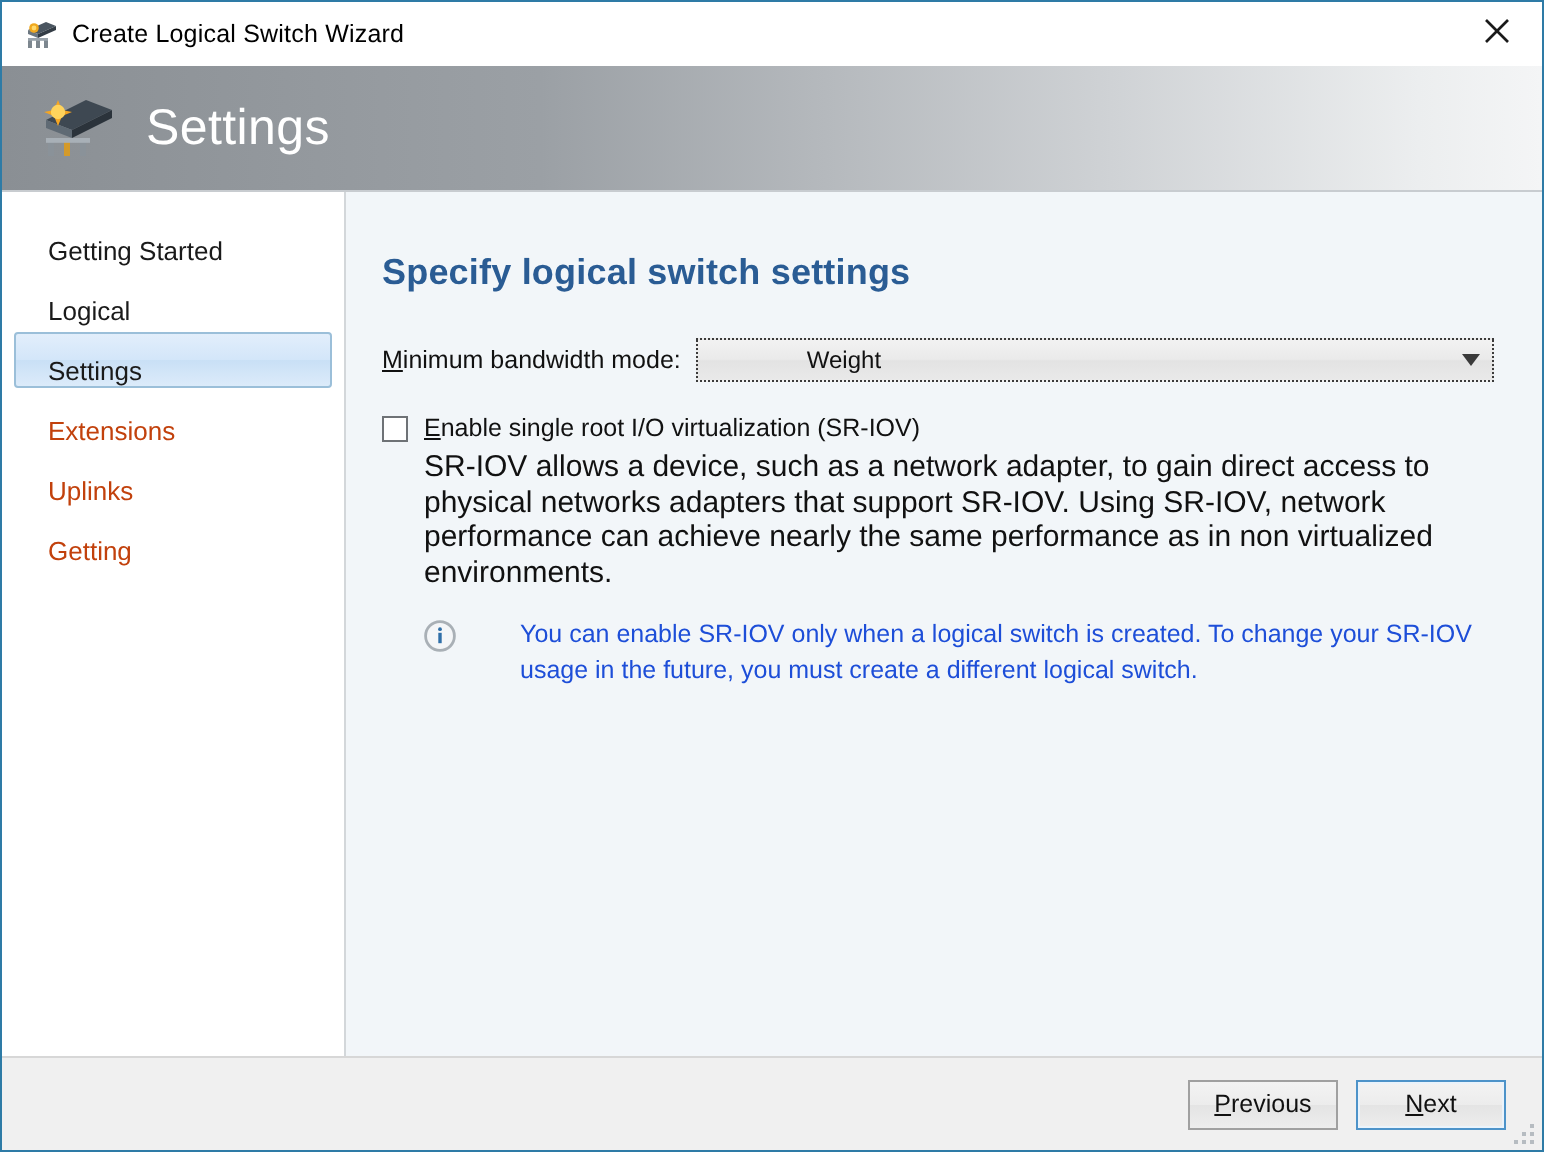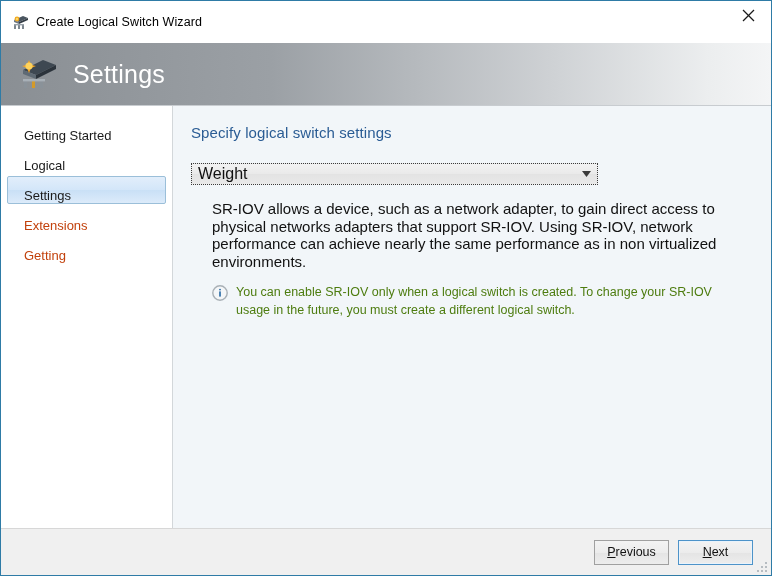--- a/index.html
+++ b/index.html
@@ -22,21 +22,21 @@
     height: 576px;
     box-sizing: border-box;
     border: 1px solid #2e7ba6;
     background: #ffffff;
     display: flex;
     flex-direction: column;
   }
 
   
   .titlebar {
-    height: 42px;
+    height: 32px;
     min-height: 30px;
     background: #ffffff;
     display: flex;
     align-items: center;
     padding-left: 10px;
     position: relative;
   }
   .title-icon {
     width: 18px;
     height: 18px;
@@ -123,24 +123,24 @@
 
   
   .content {
     flex: 1;
     background: #f2f6f9;
     padding: 18px 24px 0 18px;
     box-sizing: border-box;
     min-width: 0;
   }
   .page-heading {
-    font-size: 15px;
+    font-size: 18px;
     color: #2a5c94;
-    margin: 0 0 22px 0;
-    font-weight: normal;
+    margin: 12px 0 22px 0;
+    font-weight: bold;
     letter-spacing: 0.1px;
   }
 
   
   .field-row {
     display: flex;
     align-items: center;
     margin-bottom: 15px;
   }
   .field-label {
@@ -156,25 +156,26 @@
     box-sizing: border-box;
     background: linear-gradient(to bottom, #f2f2f2 0%, #eaeaea 48%, #e3e3e3 52%, #e9e9e9 100%);
     border: 1px dotted #3b3b3b;
     display: flex;
     align-items: center;
     padding: 0 4px 0 6px;
     position: relative;
     max-width: 407px;
   }
   .combo-value {
-    font-size: 16px;
+    font-size: 12px;
     color: #111111;
     flex: 1;
     white-space: nowrap;
     overflow: hidden;
+    margin-left: 48px;
   }
   .combo-arrow {
     width: 14px;
     display: flex;
     align-items: center;
     justify-content: center;
   }
 
   
   .check-row {
@@ -215,22 +216,23 @@
   .info-icon {
     width: 16px;
     height: 16px;
     min-width: 16px;
     margin-right: 8px;
     margin-top: 1px;
     position: relative;
   }
   .note-text {
     font-size: 12.5px;
-    color: #4d7c0f;
+    color: #1d4ed8;
     line-height: 17.5px;
+    margin-left: 24px;
   }
 
   
   .footer {
     height: 46px;
     min-height: 46px;
     background: #f0f0f0;
     border-top: 1px solid #d7d7d7;
     display: flex;
     align-items: center;
@@ -321,39 +323,47 @@
       <div class="nav-item">
         <span>Logical</span>
       </div>
       <div class="nav-item selected">
         <span>Settings</span>
       </div>
       <div class="nav-item upcoming">
         <span>Extensions</span>
       </div>
       <div class="nav-item upcoming">
+        <span>Uplinks</span>
+      </div>
+      <div class="nav-item upcoming">
         <span>Getting</span>
       </div>
     </div>
 
     <div class="content">
 
       <h1 class="page-heading">Specify logical switch settings</h1>
 
       <div class="field-row">
+        <span class="field-label"><span class="acc">M</span><span>inimum bandwidth mode:</span></span>
         <div class="combo">
           <span class="combo-value">Weight</span>
           <span class="combo-arrow">
             <svg width="9" height="6" viewBox="0 0 9 6">
               <polygon points="0,0 9,0 4.5,6" fill="#3a3a3a"></polygon>
             </svg>
           </span>
         </div>
       </div>
 
+      <div class="check-row">
+        <div class="checkbox"></div>
+        <span class="check-label"><span class="acc">E</span><span>nable single root I/O virtualization (SR-IOV)</span></span>
+      </div>
 
       <p class="desc-text">SR-IOV allows a device, such as a network adapter, to gain direct access to physical networks adapters that support SR-IOV. Using SR-IOV, network performance can achieve nearly the same performance as in non virtualized environments.</p>
 
       <div class="note">
         <span class="info-icon">
           <svg width="16" height="16" viewBox="0 0 16 16">
             <circle cx="8" cy="8" r="7.2" fill="#f4f6f8" stroke="#a9b0b6" stroke-width="1.4"></circle>
             <circle cx="8" cy="4.6" r="0.95" fill="#2f6fa8"></circle>
             <rect x="7.15" y="6.4" width="1.7" height="5.2" fill="#2f6fa8"></rect>
           </svg>

